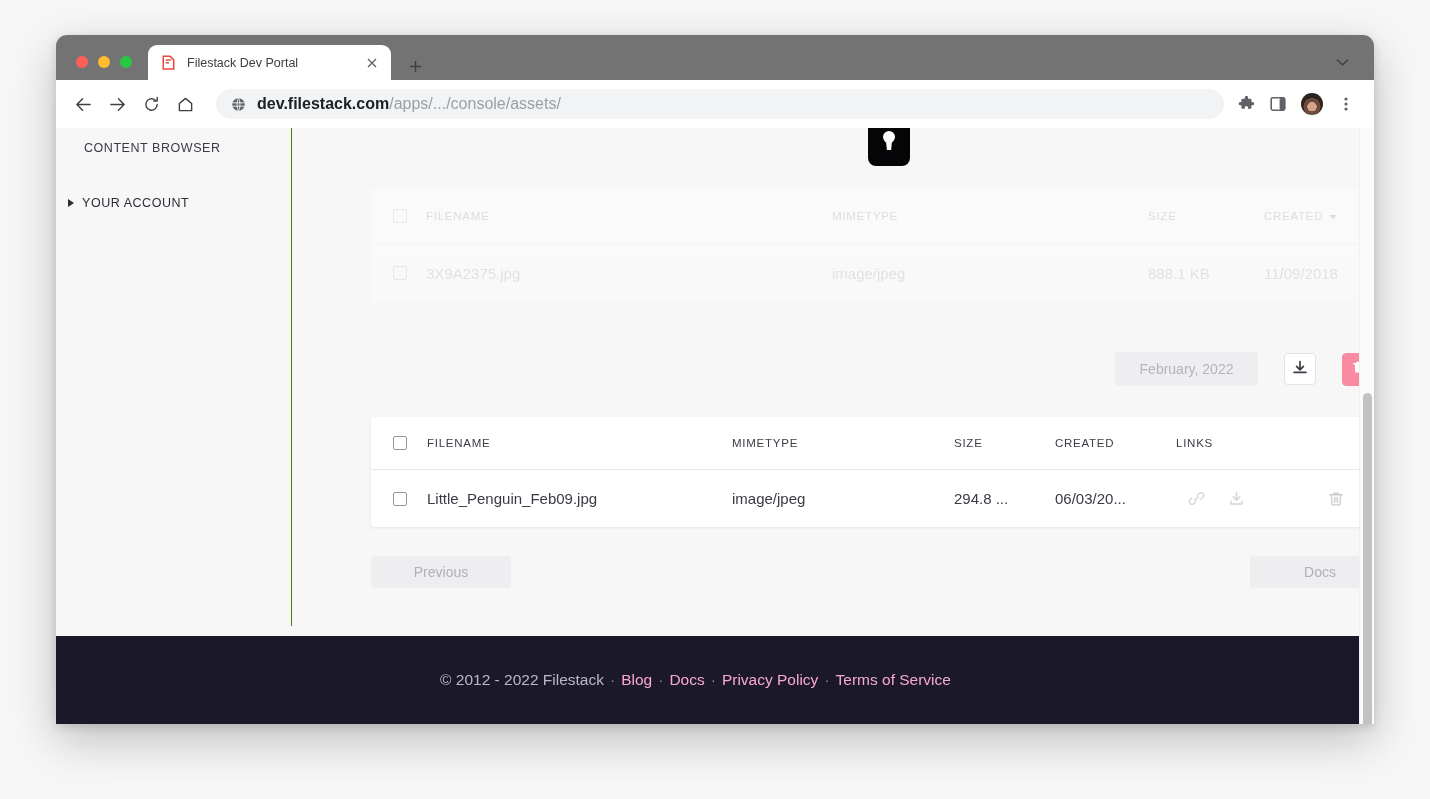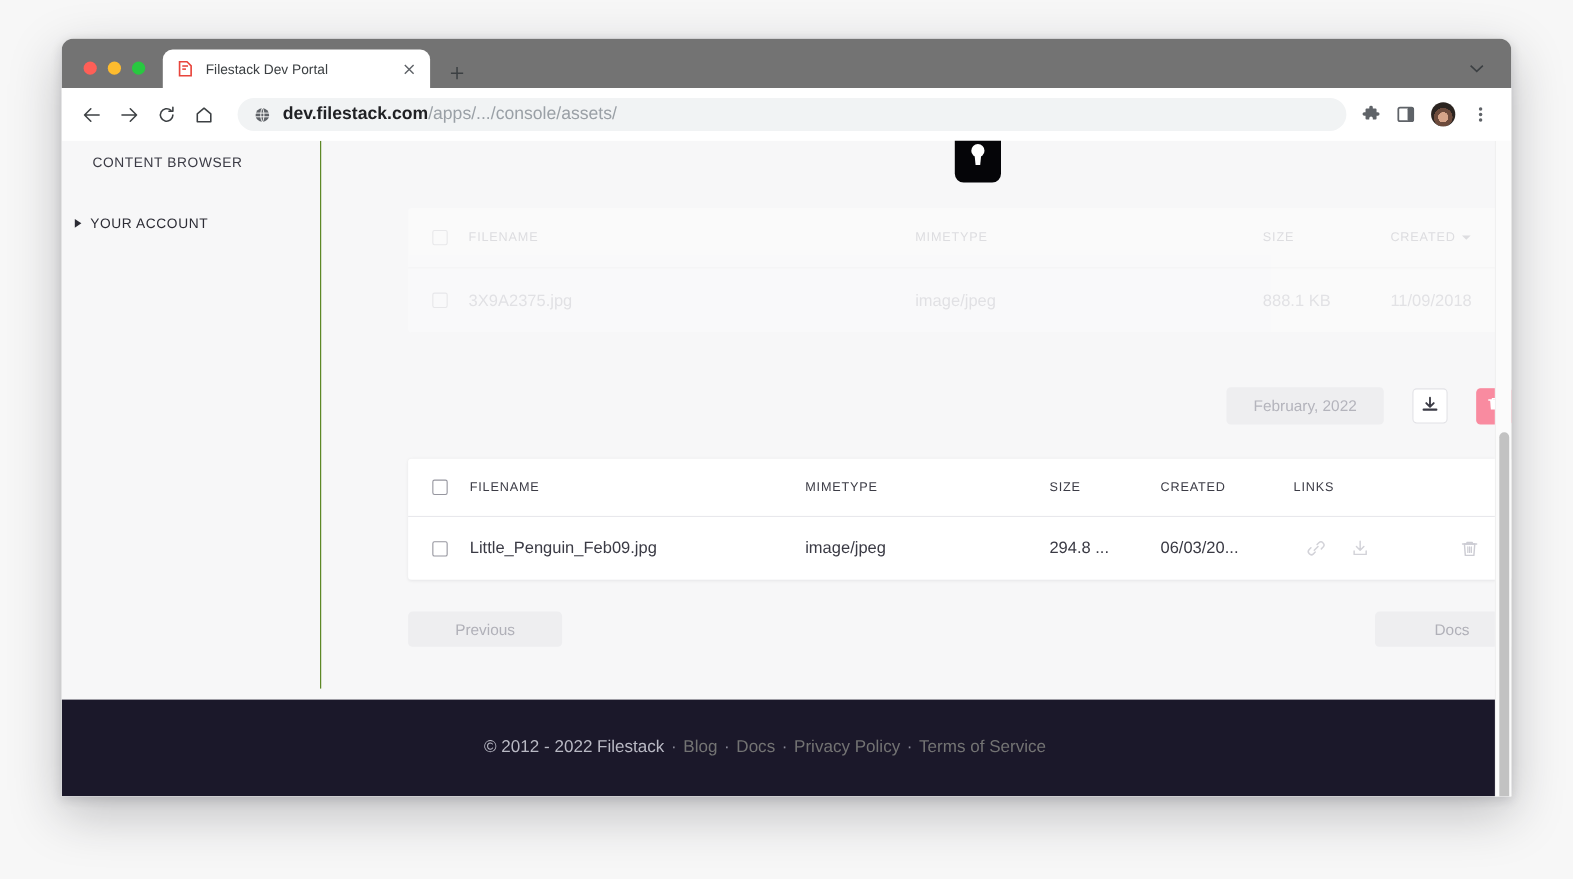--- a/index.html
+++ b/index.html
@@ -308,21 +308,21 @@
     height: 88px;
     background: #1b182a;
     display: flex; align-items: center; justify-content: center;
   }
   .footer-inner {
     font-size: 15.5px; color: #b9b9c4;
     display: flex; align-items: center; gap: 6px;
     transform: translateX(-12px);
   }
   .footer-inner .sep { color: #8b8b99; }
-  .footer-link { color: #737373; text-decoration: none; }
+  .footer-link { color: #f9a8d4; text-decoration: none; }
 </style>
 </head>
 <body>
 
 <div class="browser-window">
 
   <div class="tabstrip">
     <div class="traffic">
       <span class="dot red"></span>
       <span class="dot yellow"></span>

